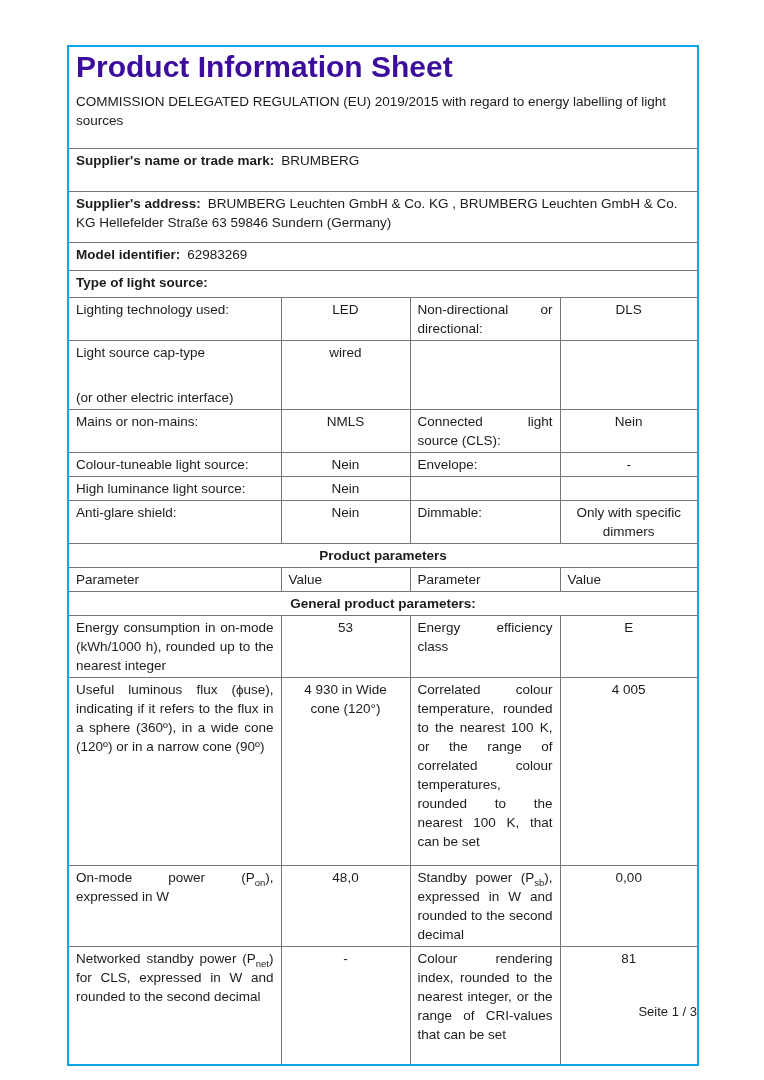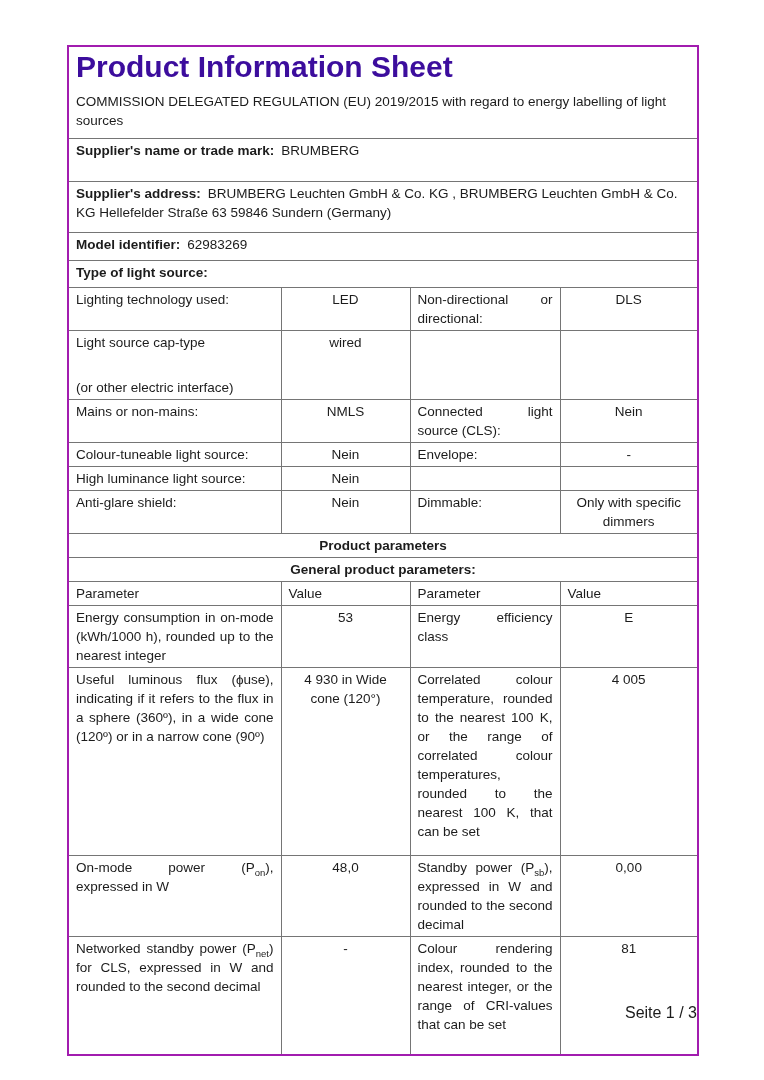--- a/index.html
+++ b/index.html
@@ -13,41 +13,41 @@
     overflow: hidden;
   }
   .page { position: absolute; inset: 0; background: #ffffff; }
 
   table.sheet {
     position: absolute;
     left: 67px; top: 45px;
     width: 630px;
     border-collapse: collapse;
     table-layout: fixed;
-    border: 2px solid #a21caf;
+    border: 2px solid #0ea5e9;
   }
   table.sheet td {
     border: 1.5px solid #757575;
     vertical-align: top;
     padding: 2px 7px;
     font-size: 13.5px;
     line-height: 19px;
   }
 
   
   td.header-cell { padding: 8px 9px 6px 9px; }
   .doc-title {
     margin: 0;
     font-size: 30px;
     line-height: 36px;
     font-weight: bold;
     letter-spacing: 0;
   }
   .doc-subtitle {
-    margin: 7px 0 6px 0;
+    margin: 7px 0 16px 0;
     font-size: 13.5px;
     line-height: 19px;
     color: #1c1c1c;
   }
 
   
   td.info-cell { padding: 4px 9px; }
   .b { font-weight: bold; }
   .info-value { margin-left: 7px; }
 
@@ -60,21 +60,21 @@
   .para-gap { margin-top: 26px; }
 
   sub { font-size: 9.5px; line-height: 0; }
 
   .footer {
     position: absolute;
     left: 67px;
     top: 1004px;
     width: 630px;
     text-align: right;
-    font-size: 16px;
+    font-size: 13px;
     color: #1c1c1c;
   }
 </style>
 </head>
 <body>
 
 <div class="page">
 
   <table class="sheet">
     <colgroup>
@@ -158,31 +158,31 @@
         <td class="lbl">Anti-glare shield:</td>
         <td class="val">Nein</td>
         <td class="lbl">Dimmable:</td>
         <td class="val">Only with specific dimmers</td>
       </tr>
 
       <tr style="height:22px">
         <td colspan="4" class="section-cell">Product parameters</td>
       </tr>
 
-      <tr style="height:21px">
-        <td colspan="4" class="section-cell">General product parameters:</td>
-      </tr>
-
       <tr style="height:22px">
         <td class="colhead">Parameter</td>
         <td class="colhead">Value</td>
         <td class="colhead">Parameter</td>
         <td class="colhead">Value</td>
       </tr>
 
+      <tr style="height:21px">
+        <td colspan="4" class="section-cell">General product parameters:</td>
+      </tr>
+
       <tr style="height:59px">
         <td class="lbl">Energy consumption in on-mode (kWh/1000 h), rounded up to the nearest integer</td>
         <td class="val">53</td>
         <td class="lbl">Energy efficiency class</td>
         <td class="val">E</td>
       </tr>
 
       <tr style="height:188px">
         <td class="lbl">Useful luminous flux (ϕuse), indicating if it refers to the flux in a sphere (360º), in a wide cone (120º) or in a narrow cone (90º)</td>
         <td class="val">4 930 in Wide cone (120°)</td>

